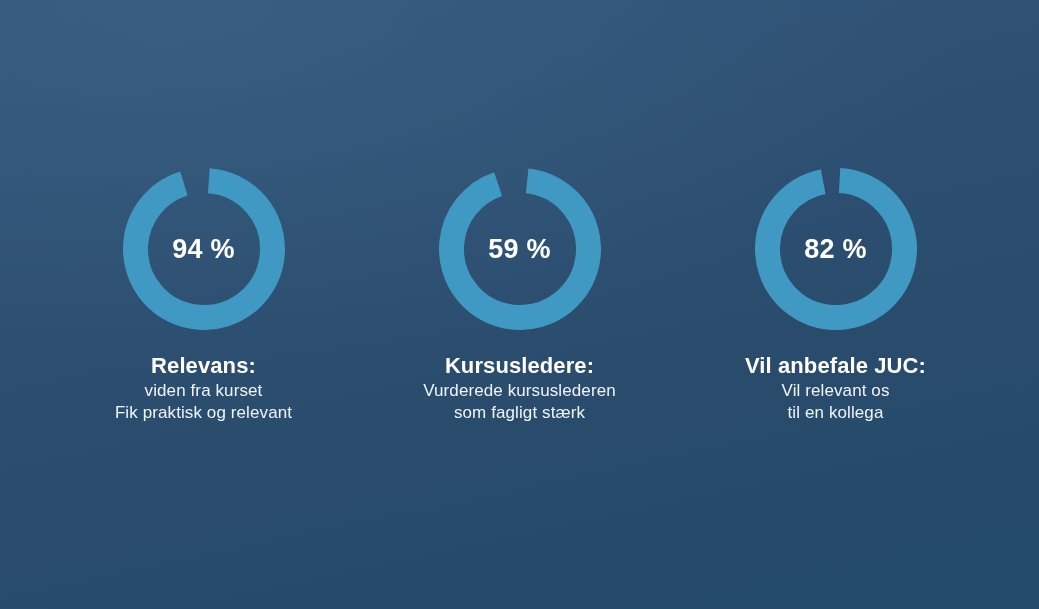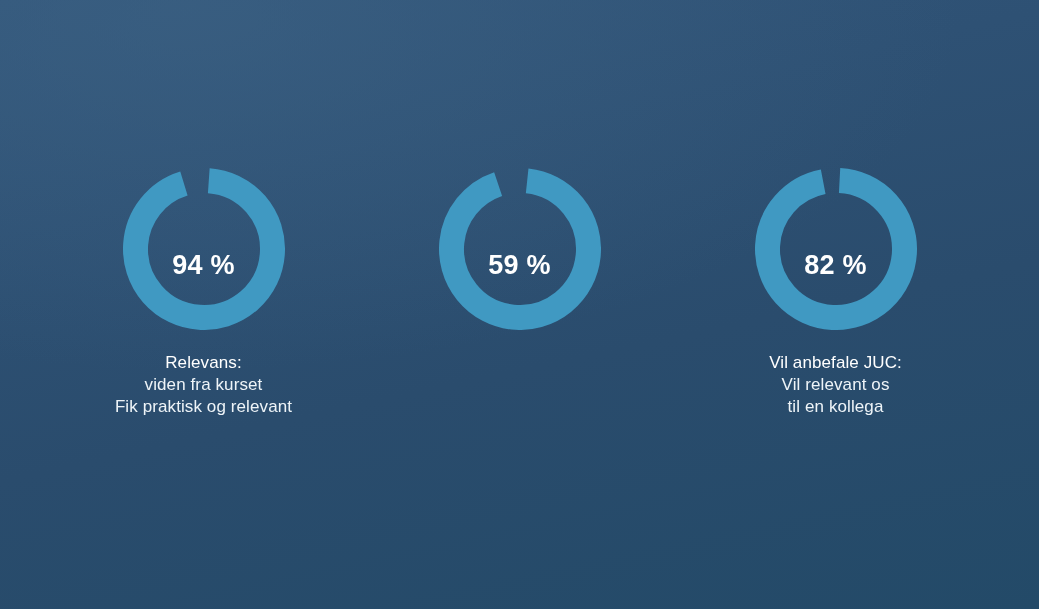--- a/index.html
+++ b/index.html
@@ -51,21 +51,21 @@
 
   .donut-wrap svg {
     display: block;
     width: 162px;
     height: 162px;
   }
 
   .donut-value {
     position: absolute;
     left: 0;
-    top: 16px;
+    top: 0;
     width: 162px;
     height: 162px;
     display: flex;
     align-items: center;
     justify-content: center;
     font-size: 27px;
     font-weight: bold;
     color: #ffffff;
     letter-spacing: 0.3px;
     line-height: 1;
@@ -74,22 +74,22 @@
 
   .stat-caption {
     margin-top: 22px;
     text-align: center;
     color: #f2f7fa;
     line-height: 1.28;
   }
 
   .caption-title {
     display: block;
-    font-size: 17px;
-    font-weight: normal;
+    font-size: 22px;
+    font-weight: bold;
     color: #ffffff;
     letter-spacing: 0.1px;
   }
 
   .caption-line {
     display: block;
     font-size: 17px;
     font-weight: normal;
     color: #eef4f8;
     letter-spacing: 0.1px;
@@ -116,20 +116,25 @@
       </div>
     </div>
 
     <div class="stat-card">
       <div class="donut-wrap">
         <svg viewBox="0 0 162 162">
           <circle class="donut-arc" cx="81" cy="81" r="68.5" fill="none" stroke="#4099c2" stroke-width="25" transform="rotate(-84 81 81)" stroke-dasharray="400.2703199938756 30.12787354792607" stroke-dashoffset="0"></circle>
         </svg>
         <div class="donut-value">59 %</div>
       </div>
+      <div class="stat-caption">
+        <span class="caption-title">Kursusledere:</span>
+        <span class="caption-line">Vurderede kursuslederen</span>
+        <span class="caption-line">som fagligt stærk</span>
+      </div>
     </div>
 
     <div class="stat-card">
       <div class="donut-wrap">
         <svg viewBox="0 0 162 162">
           <circle class="donut-arc" cx="81" cy="81" r="68.5" fill="none" stroke="#4099c2" stroke-width="25" transform="rotate(-87 81 81)" stroke-dasharray="413.1822658001296 17.21592774167209" stroke-dashoffset="0"></circle>
         </svg>
         <div class="donut-value">82 %</div>
       </div>
       <div class="stat-caption">

